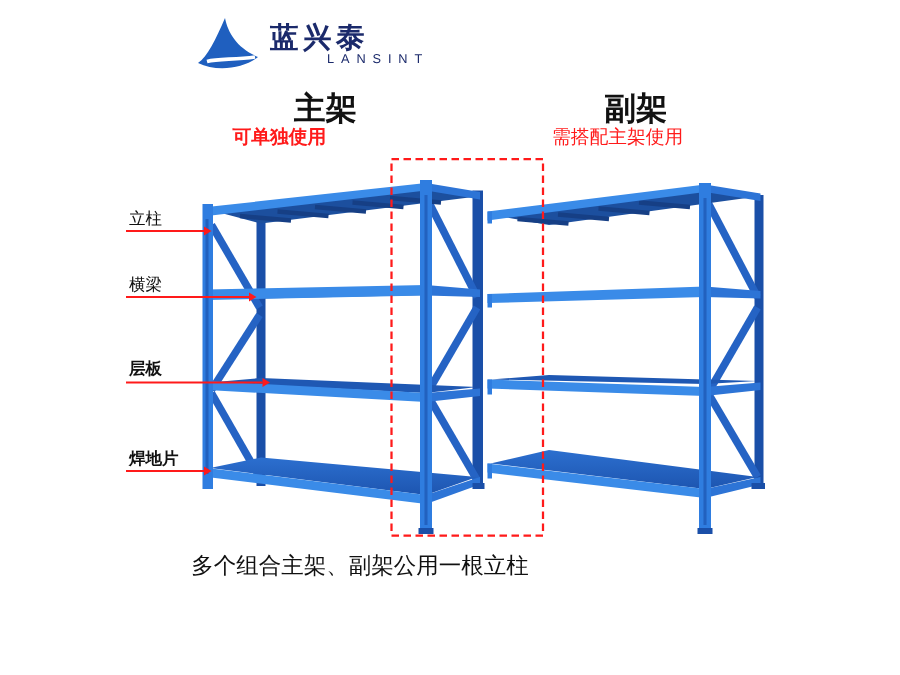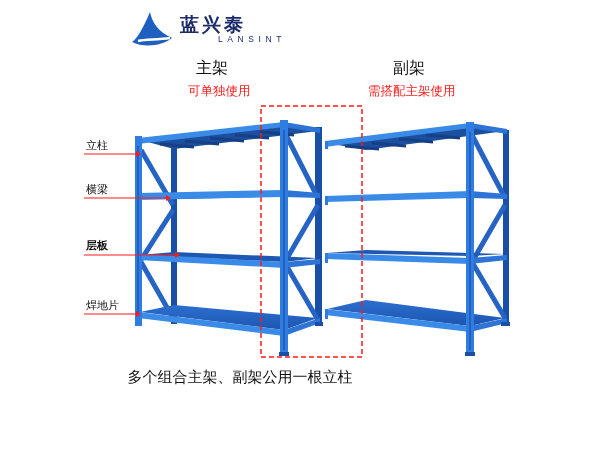--- a/index.html
+++ b/index.html
@@ -2,41 +2,41 @@
 <html><head>
 <meta charset="utf-8">
 <style>
   html, body { margin: 0; padding: 0; background: #ffffff; }
   body { width: 600px; height: 450px; position: relative; overflow: hidden;
          font-family: "DejaVu Sans", "Liberation Sans", sans-serif; }
   .abs { position: absolute; }
   .logo { left: 128px; top: 8px; width: 160px; height: 40px; }
   .logo-text { left: 180px; top: 12px; font-size: 19px; font-weight: bold; color: #1b2a6b; letter-spacing: 3px; }
   .logo-sub { left: 181px; top: 34px; font-size: 8.5px; color: #1b2a6b; letter-spacing: 4.6px; font-family: "Liberation Sans", sans-serif; margin-left: 37px; }
-  .title { font-size: 16px; font-weight: normal; color: #111; }
+  .title { font-size: 21px; font-weight: bold; color: #111; }
   .subtitle { font-size: 12.5px; color: #ff1a1a; }
   .label { font-size: 11px; color: #111; }
   .caption { left: 0; width: 480px; top: 368px; text-align: center; font-size: 15px; color: #111; }
   svg.scene { position: absolute; left: 0; top: 0; }
 </style>
 </head>
 <body>
 
 <div class="abs logo">
   <svg width="50" height="40" viewBox="0 0 50 40">
     <path d="M4 34 C10 30 16 18 22 4 C24 14 30 24 44 30 C34 38 16 40 4 34 Z" fill="#1f5fbf"></path>
     <path d="M10 33 C18 31 28 32 42 30" stroke="#ffffff" stroke-width="2.5" fill="none"></path>
   </svg>
 </div>
 <div class="abs logo-text">蓝兴泰</div>
 <div class="abs logo-sub">LANSINT</div>
 
 <div class="abs title" style="left:196px; top:58px;">主架</div>
-<div class="abs subtitle" style="left:188px; top:83px;">可单独使用</div>
-<div class="abs title" style="left:393px; top:58px;">副架</div>
+<div class="abs subtitle" style="left:155px; top:83px;font-weight:bold;">可单独使用</div>
+<div class="abs title" style="left:403px; top:58px;">副架</div>
 <div class="abs subtitle" style="left:368px; top:83px;">需搭配主架使用</div>
 
 <svg class="scene" width="600" height="450" viewBox="0 0 600 450">
   <defs>
     <linearGradient id="plate" x1="0" y1="0" x2="0" y2="1">
       <stop offset="0" stop-color="#2c6fcf"></stop>
       <stop offset="1" stop-color="#1d55b0"></stop>
     </linearGradient>
   </defs>
 
@@ -134,15 +134,15 @@
     <line x1="84" y1="255" x2="175" y2="255"></line>
       <polygon points="175,252 180,255 175,258" stroke="none"></polygon>
     <line x1="84" y1="314" x2="136" y2="314"></line>
       <polygon points="136,311 141,314 136,317" stroke="none"></polygon>
   </g>
 </svg>
 
 <div class="abs label" style="left:86px; top:138px;">立柱</div>
 <div class="abs label" style="left:86px; top:182px;font-family:Liberation Mono, monospace;">横梁</div>
 <div class="abs label" style="left:86px; top:238px;font-weight:bold;">层板</div>
-<div class="abs label" style="left:86px; top:298px;">焊地片</div>
+<div class="abs label" style="left:86px; top:298px;font-weight:bold;">焊地片</div>
 
 <div class="abs caption">多个组合主架、副架公用一根立柱</div>
 
 </body></html>

